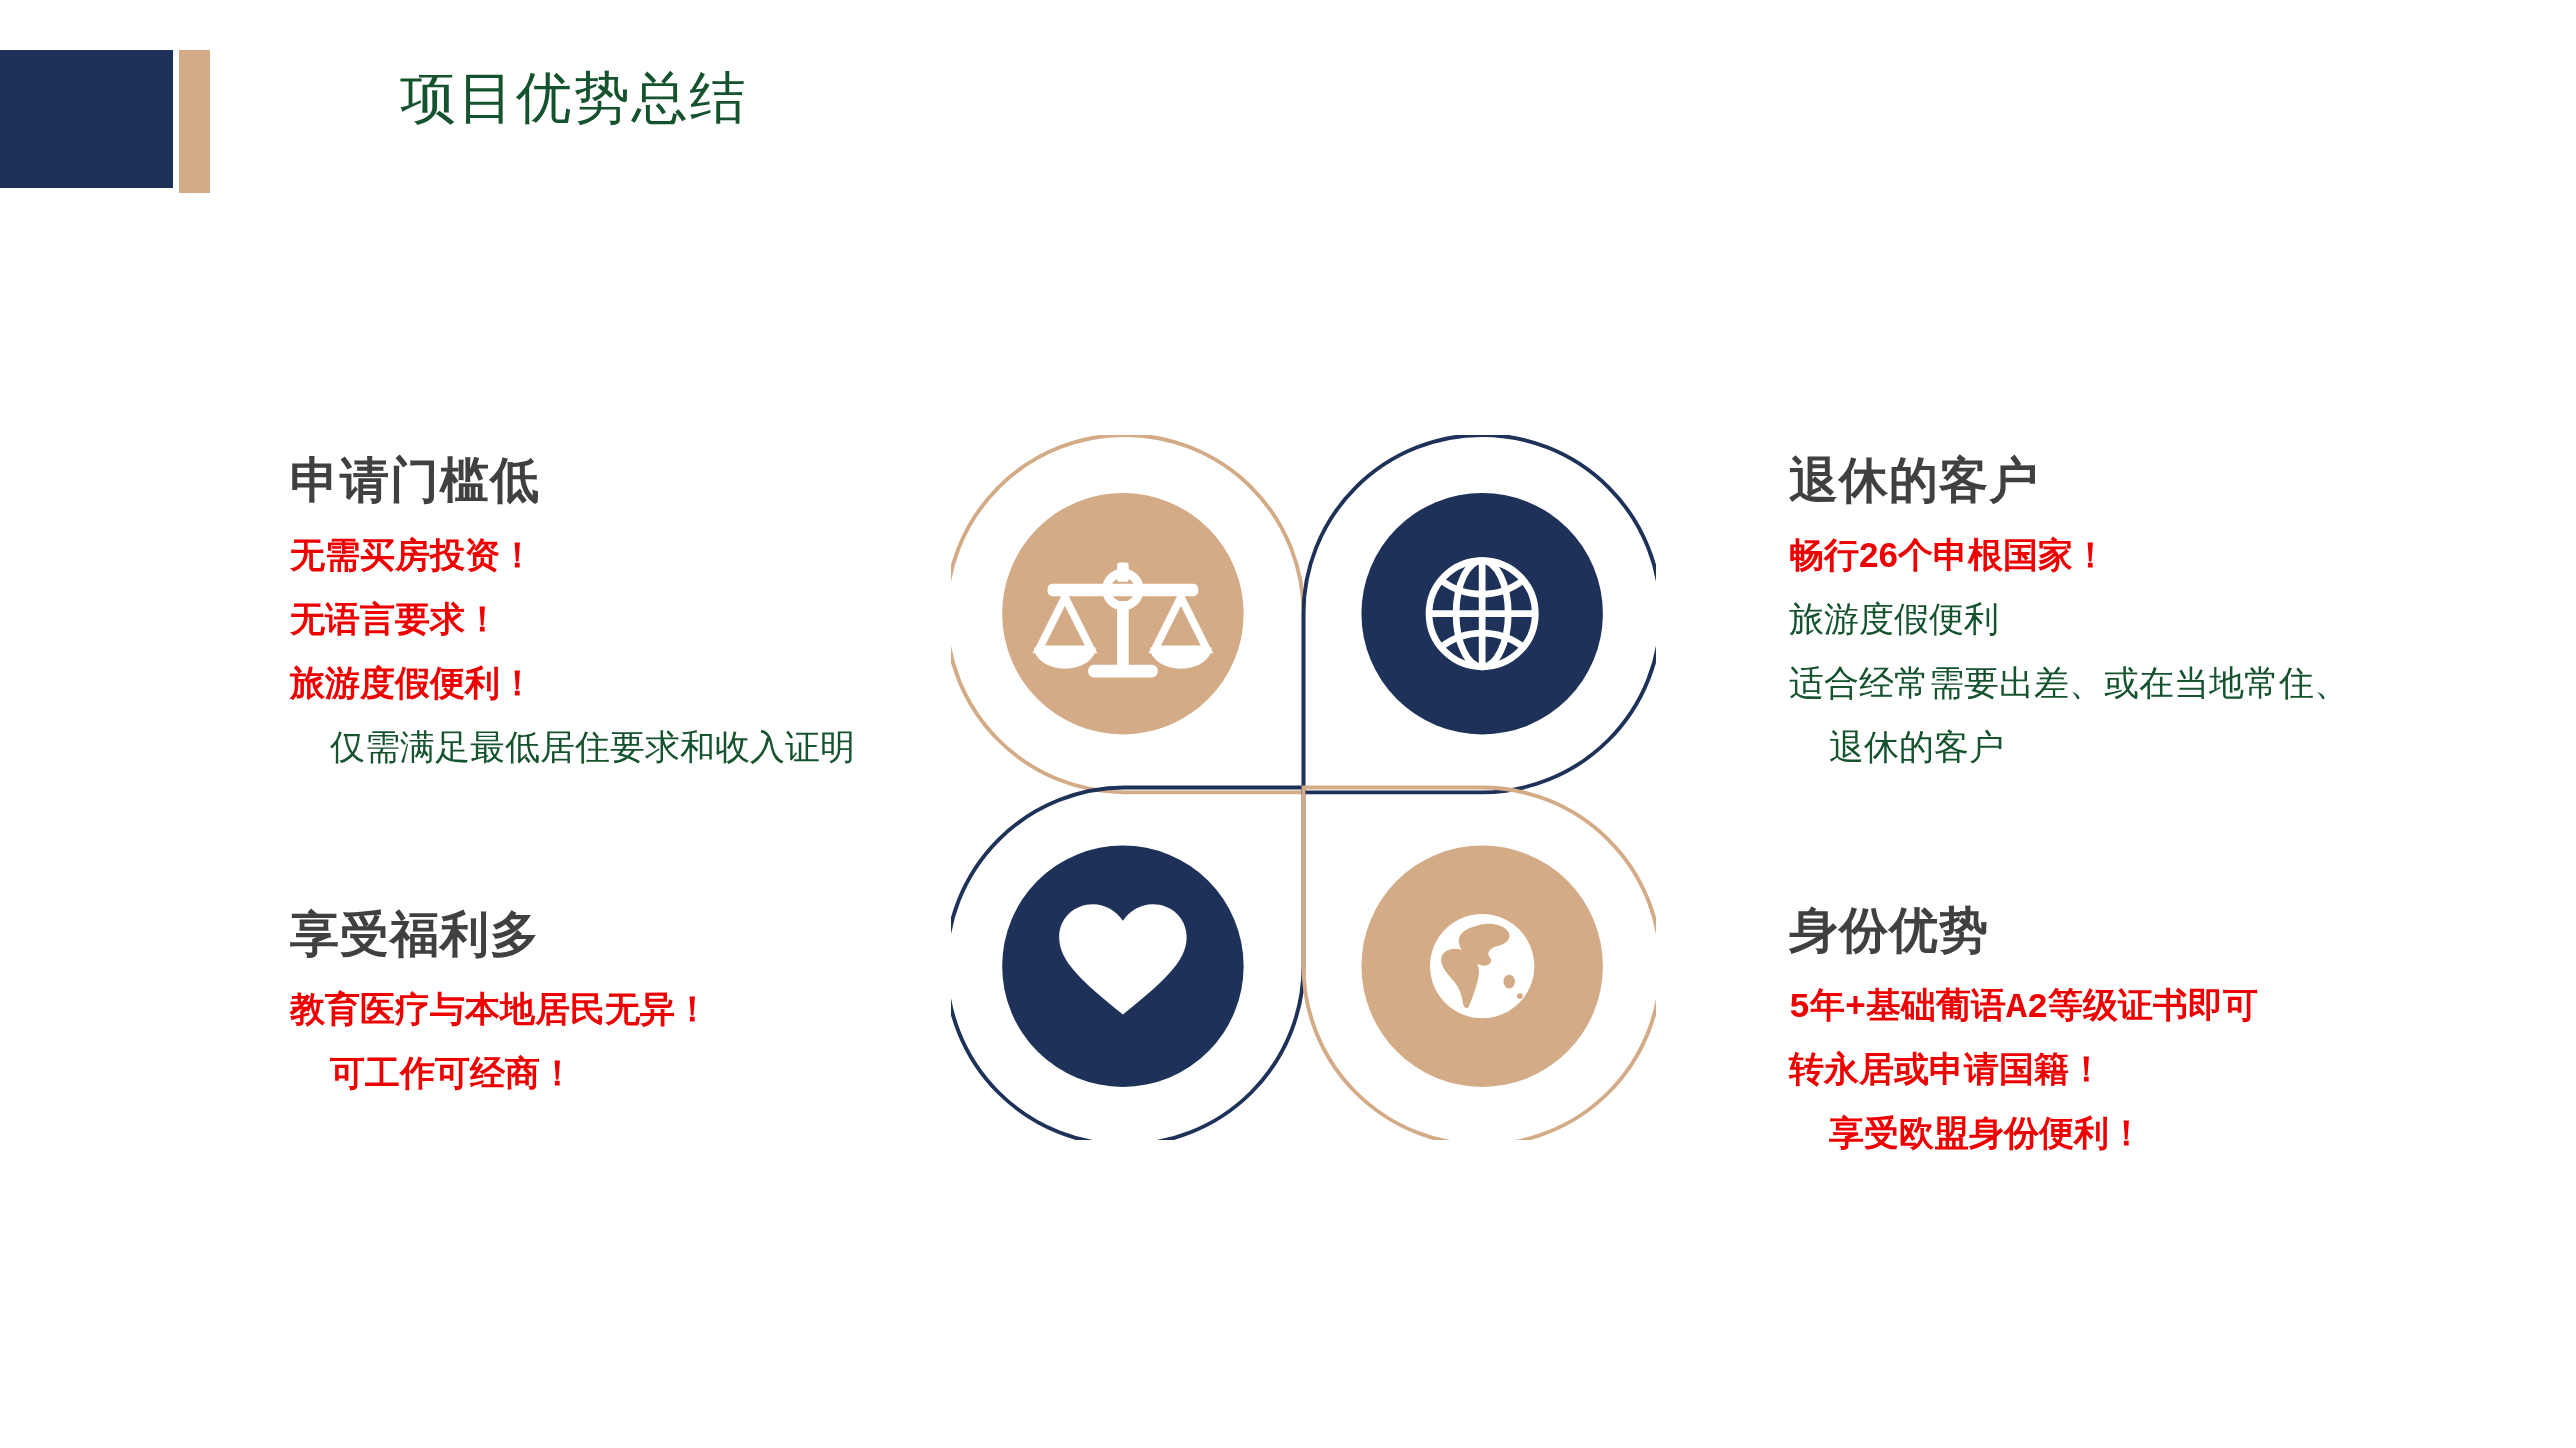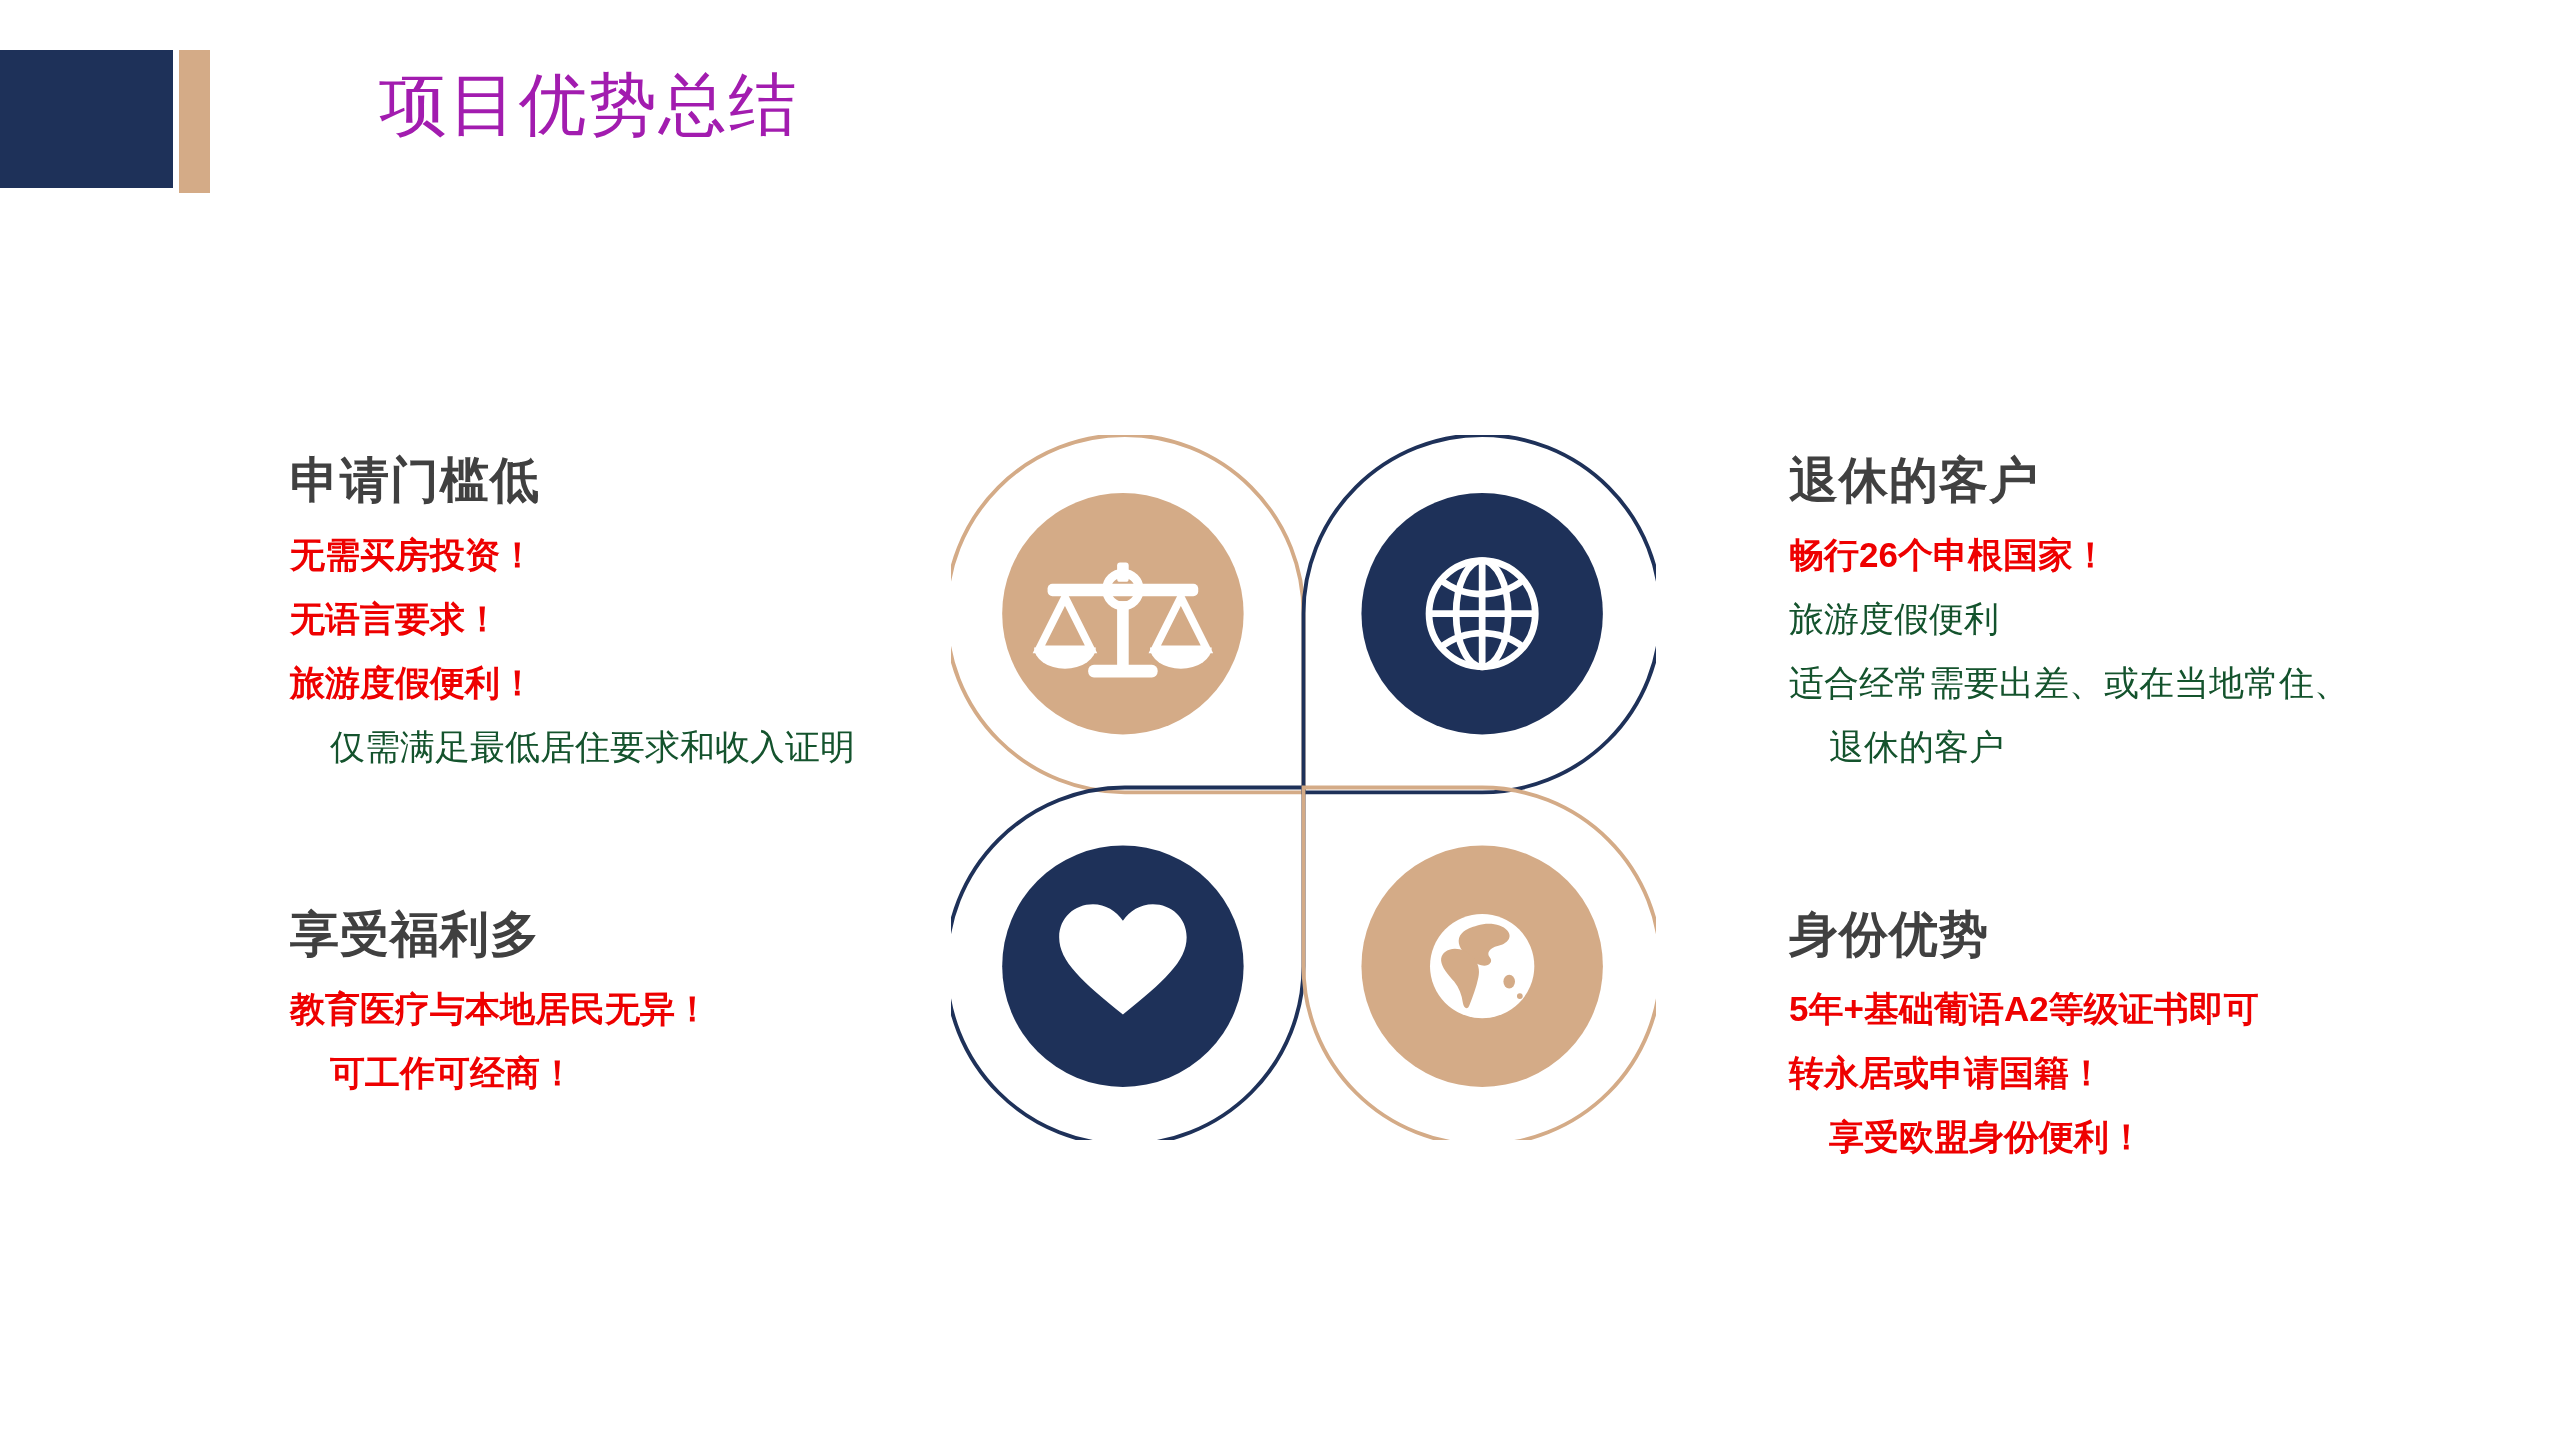--- a/index.html
+++ b/index.html
@@ -34,26 +34,26 @@
   }
   #header-deco .block-tan {
     width: 31px;
     height: 143px;
     background: #d4ab87;
   }
 
   
   #slide-title {
     position: absolute;
-    left: 379px;
+    left: 400px;
     top: 70px;
-    font-size: 68px;
+    font-size: 56px;
     line-height: 1.0;
     font-weight: 400;
-    color: #a21caf;
+    color: #14532d;
     letter-spacing: 1.9px;
     white-space: nowrap;
   }
 
   
   .text-col {
     position: absolute;
     width: 753px;
   }
   #col-left  { left: 290px; }
@@ -83,21 +83,21 @@
   }
   .feature-line.muted {
     color: #14532d;
     font-weight: normal;
   }
 
   
   #blk-0 { top: 454px; }
   #blk-1 { top: 908px; }
   #blk-2 { top: 454px; }
-  #blk-3 { top: 908px; }
+  #blk-3 { top: 908px; font-family: Liberation Mono, monospace; }
 
   
   #flower {
     position: absolute;
     left: 951px;
     top: 435px;
     width: 705px;
     height: 705px;
   }
   #flower svg { display: block; width: 705px; height: 705px; }

